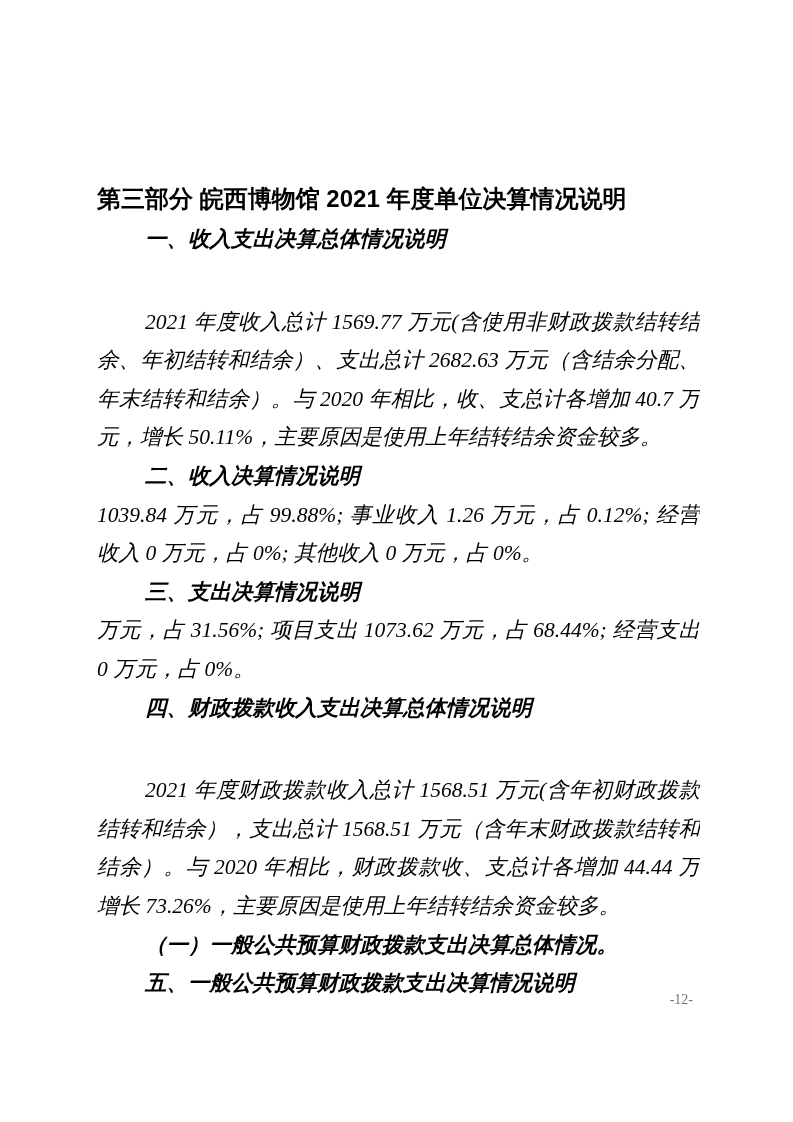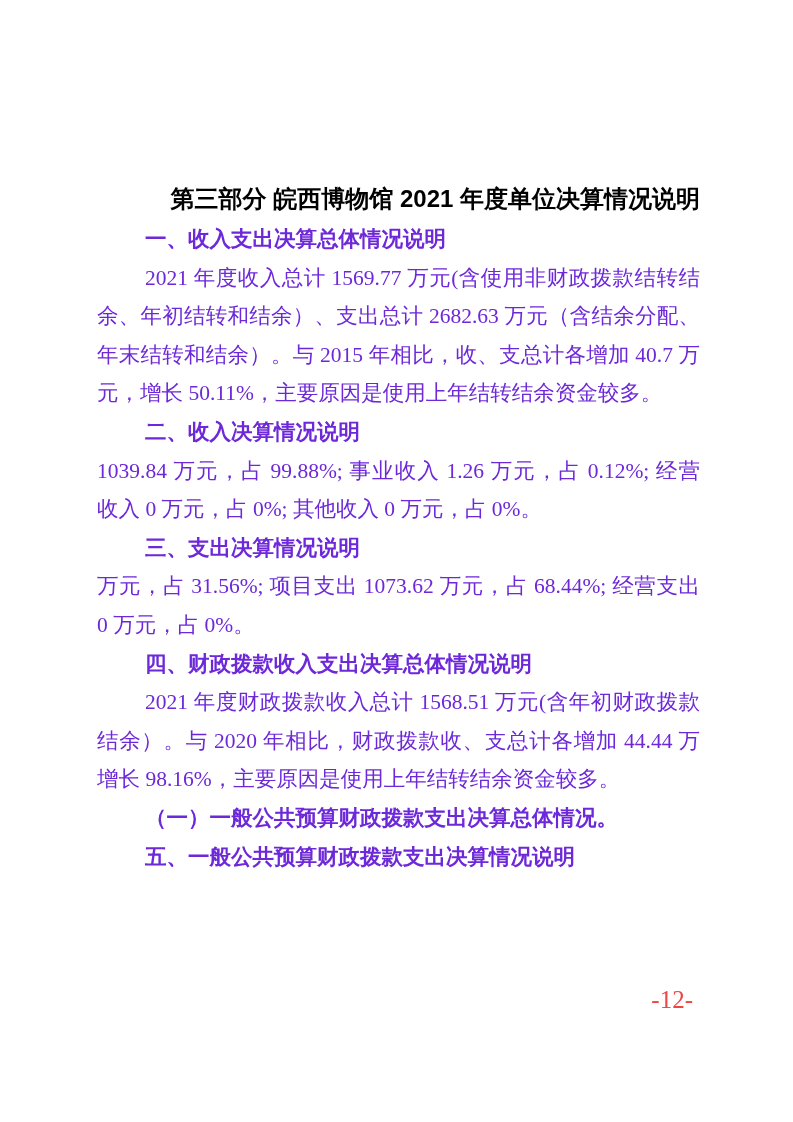--- a/index.html
+++ b/index.html
@@ -19,87 +19,90 @@
     position: absolute;
     left: 97px;
     top: 178px;
     width: 603px;
   }
   .line {
     height: 38.6px;
     line-height: 38.6px;
     font-size: 21.5px;
     font-family: "Liberation Serif", "DejaVu Serif", serif;
-    color: #6d28d9;
+    color: #000000;
     overflow: hidden;
     white-space: nowrap;
+    font-style: italic;
   }
   .title {
     height: 42px;
     line-height: 42px;
     font-size: 24px;
     font-weight: bold;
     font-family: "Liberation Sans", "DejaVu Sans", sans-serif;
-    text-align: right;
+    text-align: left;
     white-space: nowrap;
   }
   .heading {
     font-family: "Liberation Sans", "DejaVu Sans", sans-serif;
     font-weight: bold;
     padding-left: 48px;
   }
   .subheading {
     font-weight: bold;
     padding-left: 48px;
   }
   .indent {
     padding-left: 48px;
+    margin-top: 44px;
   }
   .fill {
     white-space: normal;
     text-align: justify;
     text-align-last: justify;
     text-justify: inter-character;
   }
   .page-number {
     position: absolute;
     top: 988px;
     right: 100px;
-    font-size: 25px;
+    font-size: 14px;
     line-height: 24px;
     font-family: "Liberation Serif", "DejaVu Serif", serif;
-    color: #ef4444;
+    color: #737373;
   }
 </style>
 </head>
 <body>
 
 <div class="page">
   <div class="content">
 
     <div class="title">第三部分 皖西博物馆 2021 年度单位决算情况说明</div>
 
     <div class="line heading">一、收入支出决算总体情况说明</div>
     <div class="line indent fill">2021 年度收入总计 1569.77 万元(含使用非财政拨款结转结</div>
     <div class="line fill">余、年初结转和结余）、支出总计 2682.63 万元（含结余分配、</div>
-    <div class="line fill">年末结转和结余）。与 2015 年相比，收、支总计各增加 40.7 万</div>
+    <div class="line fill">年末结转和结余）。与 2020 年相比，收、支总计各增加 40.7 万</div>
     <div class="line">元，增长 50.11%，主要原因是使用上年结转结余资金较多。</div>
 
     <div class="line heading">二、收入决算情况说明</div>
     <div class="line fill">1039.84 万元，占 99.88%; 事业收入 1.26 万元，占 0.12%; 经营</div>
     <div class="line">收入 0 万元，占 0%; 其他收入 0 万元，占 0%。</div>
 
     <div class="line heading">三、支出决算情况说明</div>
     <div class="line fill">万元，占 31.56%; 项目支出 1073.62 万元，占 68.44%; 经营支出</div>
     <div class="line">0 万元，占 0%。</div>
 
     <div class="line heading">四、财政拨款收入支出决算总体情况说明</div>
     <div class="line indent fill">2021 年度财政拨款收入总计 1568.51 万元(含年初财政拨款</div>
+    <div class="line fill">结转和结余），支出总计 1568.51 万元（含年末财政拨款结转和</div>
     <div class="line fill">结余）。与 2020 年相比，财政拨款收、支总计各增加 44.44 万元，</div>
-    <div class="line">增长 98.16%，主要原因是使用上年结转结余资金较多。</div>
+    <div class="line">增长 73.26%，主要原因是使用上年结转结余资金较多。</div>
 
     <div class="line subheading">（一）一般公共预算财政拨款支出决算总体情况。</div>
     <div class="line heading">五、一般公共预算财政拨款支出决算情况说明</div>
 
   </div>
 
   <div class="page-number">-12-</div>
 </div>
 
 </body></html>

